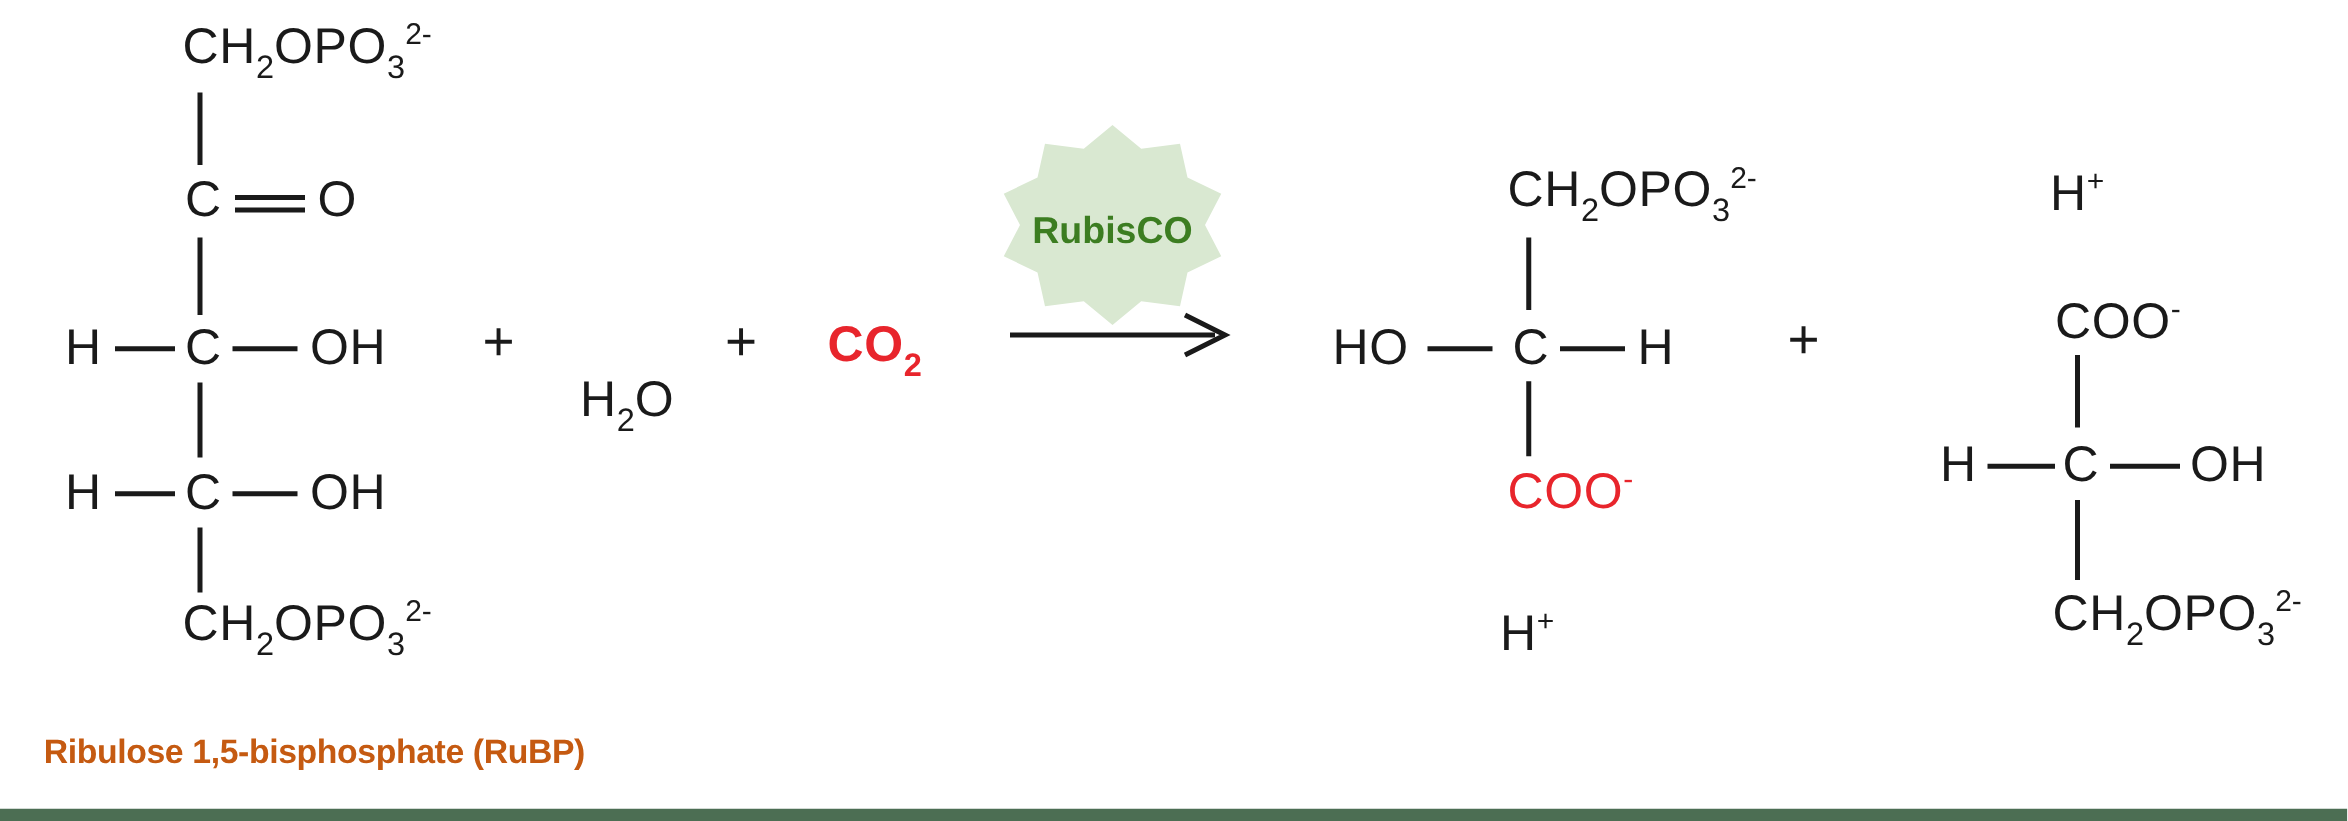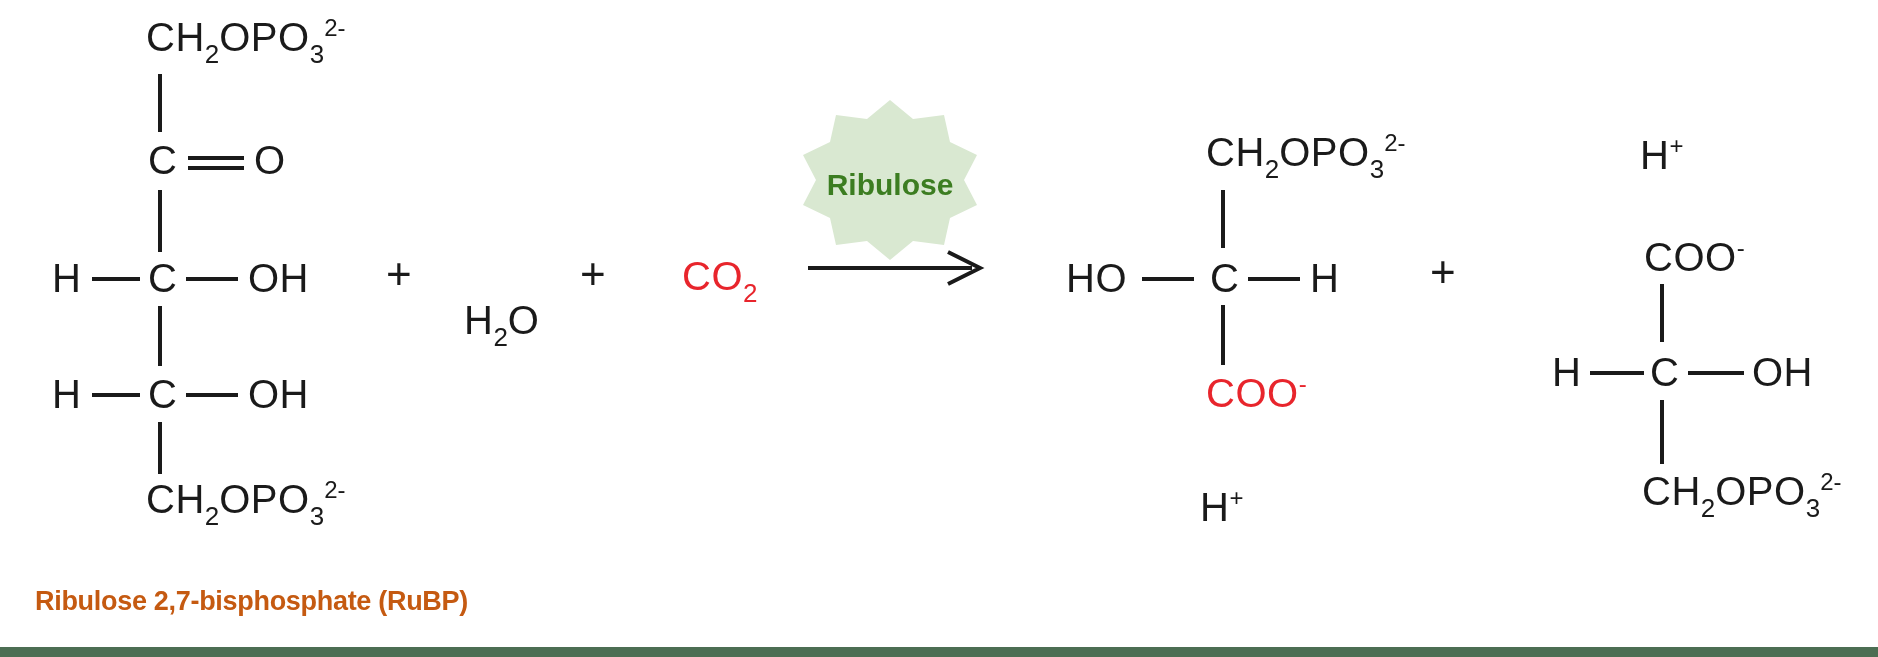--- a/index.html
+++ b/index.html
@@ -64,26 +64,26 @@
 
     <span class="f" style="left:146px; top:478px;"><span>CH</span><sub>2</sub><span>OPO</span><sub>3</sub><sup>2-</sup></span>
   </div>
 
   <span class="f plus" style="left:386px; top:252px;">+</span>
 
   <span class="f" style="left:464px; top:256px;margin-top:44px;"><span>H</span><sub>2</sub><span>O</span></span>
 
   <span class="f plus" style="left:580px; top:252px;">+</span>
 
-  <span class="f red" style="left:682px; top:256px;"><span>CO</span><sub>2</sub></span>
+  <span class="f red" style="left:662px; top:256px;font-weight:bold;"><span>CO</span><sub>2</sub></span>
 
   <svg class="badge-svg" width="190" height="164" viewBox="0 0 190 164">
     <polygon fill="#d9e8d1" points="95,2 118,21 149,17 155,44 182,57 169,82 182,107 155,120 149,147 118,143 95,162 72,143 41,147 35,120 8,107 21,82 8,57 35,44 41,17 72,21"></polygon>
   </svg>
-  <div class="badge-text">Ribulose</div>
+  <div class="badge-text">RubisCO</div>
 
   <svg class="arrow-svg" width="200" height="44" viewBox="0 0 200 44">
     <line x1="8" y1="22" x2="172" y2="22" stroke="#1a1a1a" stroke-width="4"></line>
     <polyline points="148,6 180,22 148,38" fill="none" stroke="#1a1a1a" stroke-width="4"></polyline>
   </svg>
 
   <div>
     <span class="f" style="left:1206px; top:131px;"><span>CH</span><sub>2</sub><span>OPO</span><sub>3</sub><sup>2-</sup></span>
 
     <div class="bondv" style="left:1221px; top:190px; height:58px;"></div>
@@ -114,16 +114,16 @@
     <div class="bondh" style="left:1590px; top:371px; width:54px;"></div>
     <span class="f" style="left:1650px; top:352px;">C</span>
     <div class="bondh" style="left:1688px; top:371px; width:56px;"></div>
     <span class="f" style="left:1752px; top:352px;">OH</span>
 
     <div class="bondv" style="left:1660px; top:400px; height:64px;"></div>
 
     <span class="f" style="left:1642px; top:470px;"><span>CH</span><sub>2</sub><span>OPO</span><sub>3</sub><sup>2-</sup></span>
   </div>
 
-  <div class="mol-label" style="left:35px; top:586px;">Ribulose 2,7-bisphosphate (RuBP)</div>
+  <div class="mol-label" style="left:35px; top:586px;">Ribulose 1,5-bisphosphate (RuBP)</div>
 
   <div class="bottom-bar"></div>
 </div>
 
 </body></html>

